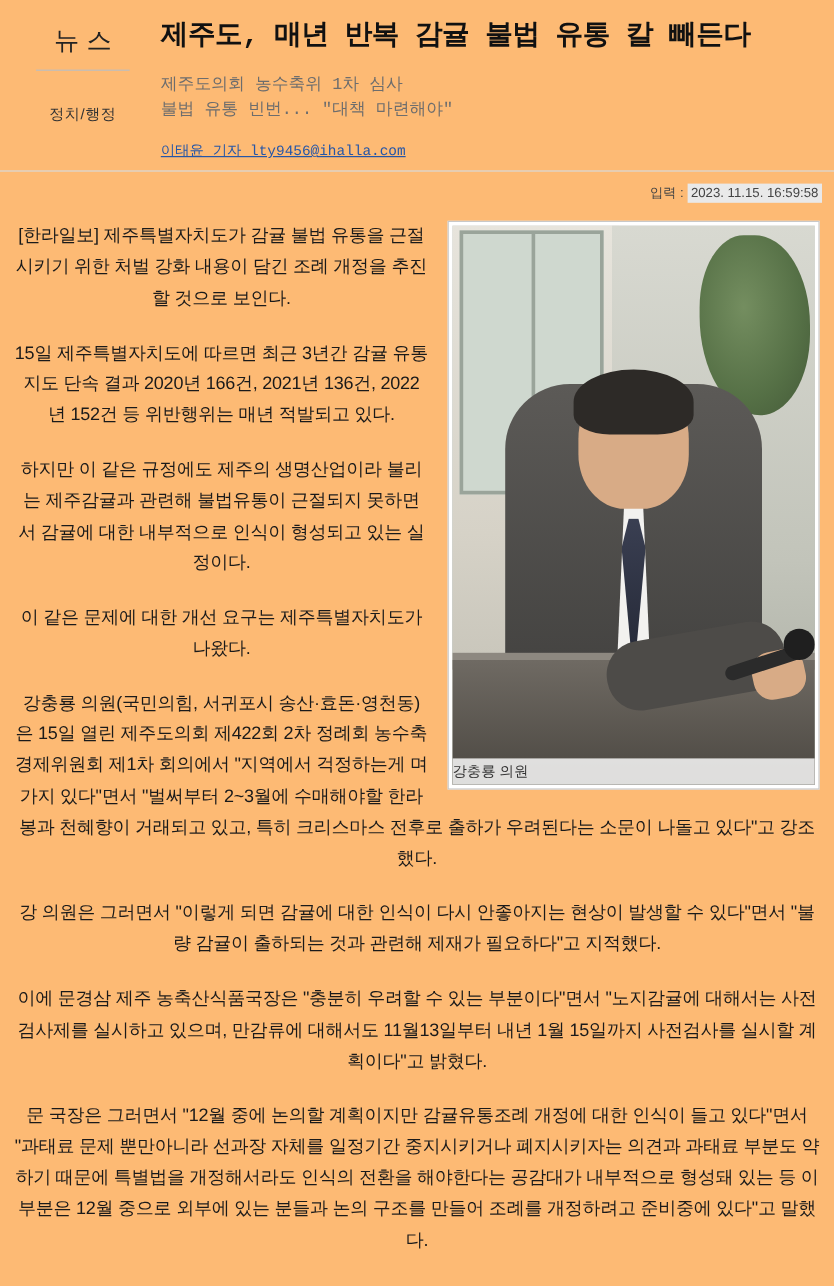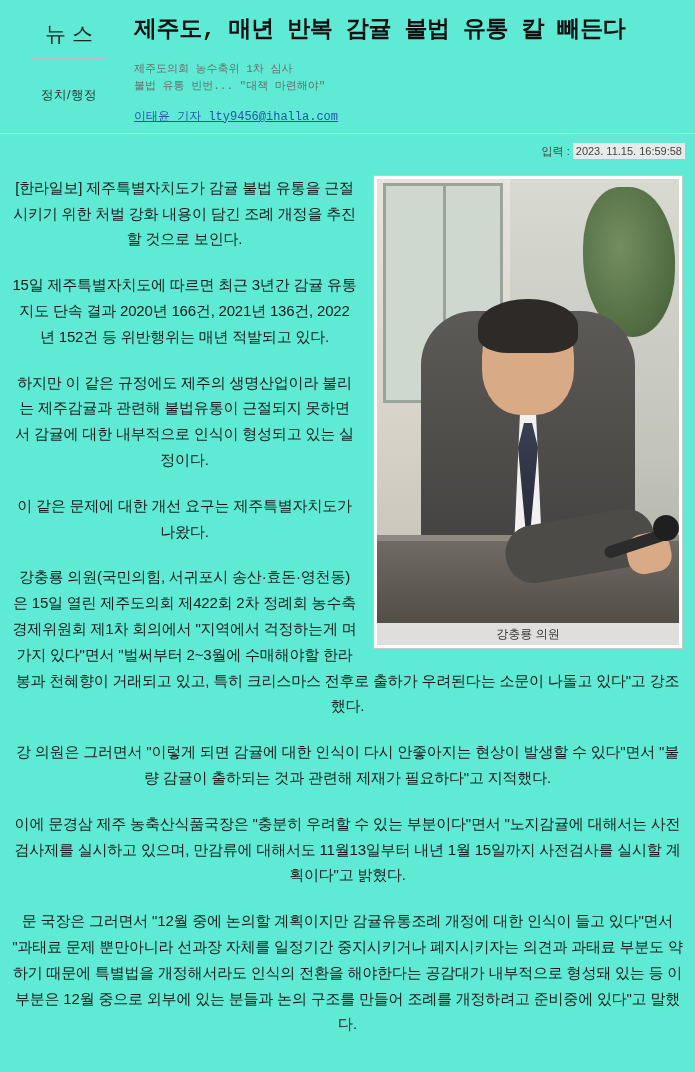--- a/index.html
+++ b/index.html
@@ -12,21 +12,21 @@
     width: 695px;
     height: 1072px;
     font-family: "Liberation Sans", sans-serif;
     color: #1a1a1a;
     overflow: hidden;
   }
   .page {
     width: 695px;
     height: 1072px;
     position: relative;
-    background: #5eead4;
+    background: #fdba74;
   }
 
   
   .header {
     display: flex;
     align-items: flex-start;
     padding: 14px 10px 6px 10px;
     border-bottom: 1px solid #d9d9d9;
     position: relative;
   }
@@ -63,21 +63,21 @@
   }
   .headline {
     font-size: 23px;
     font-weight: bold;
     color: #111;
     letter-spacing: -0.4px;
     line-height: 1.25;
     margin: 0 0 12px 0;
   }
   .subheadline {
-    font-size: 11px;
+    font-size: 14px;
     color: #6d6d6d;
     line-height: 1.55;
     margin: 16px 0 12px 0;
   }
   .byline {
     font-size: 12px;
     color: #2556a8;
     margin: 0 0 2px 0;
     text-decoration: underline;
     display: inline-block;
@@ -183,21 +183,20 @@
   .mic-head {
     position: absolute; right: 0px; bottom: 104px; width: 26px; height: 26px;
     background: #1f1f1f; border-radius: 50%;
   }
   .nameplate-bar {
     position: absolute; left: 0; bottom: 0; width: 100%; height: 22px;
     background: rgba(255,255,255,0.82);
   }
   .photo-caption {
     position: absolute; left: 0; bottom: 0; width: 100%;
-    text-align: center;
     font-size: 12px;
     color: #333;
     line-height: 22px;
   }
 
   .para {
     font-size: 15px;
     line-height: 1.72;
     color: #1a1a1a;
     margin: 0 0 20px 0;

